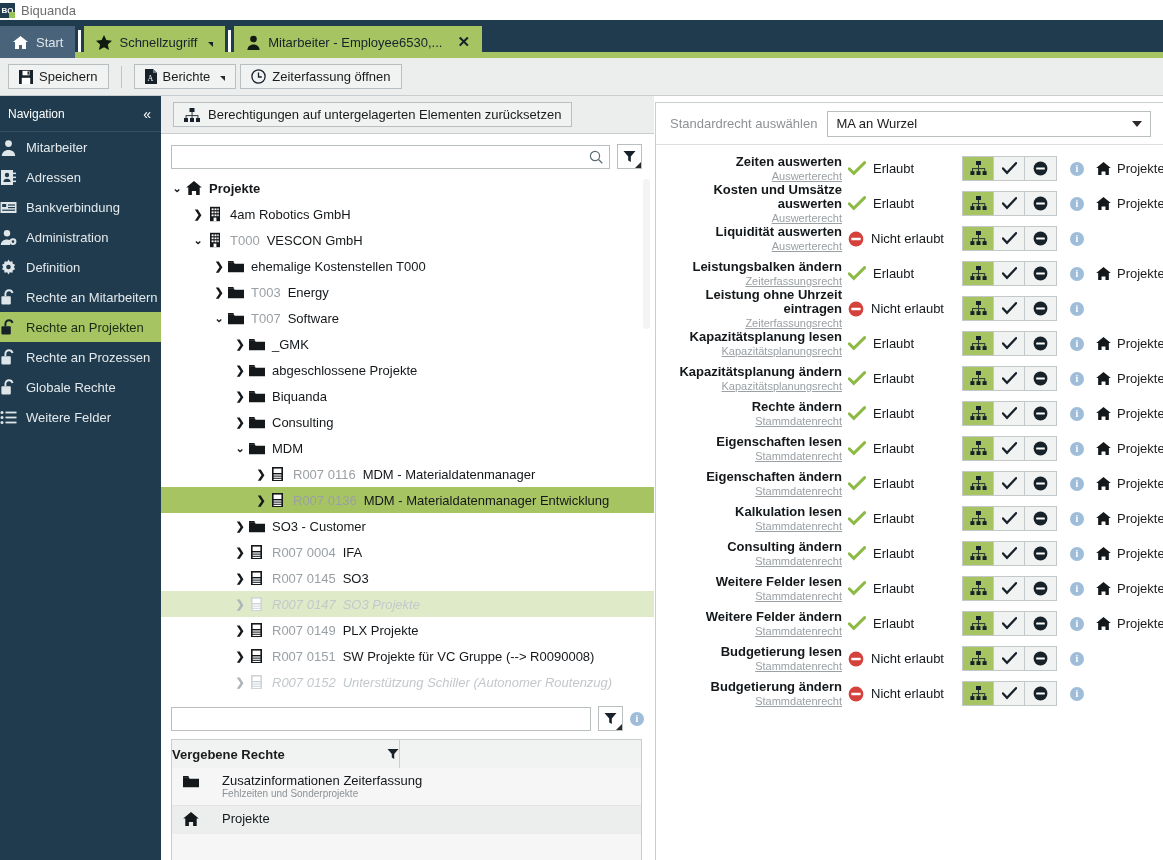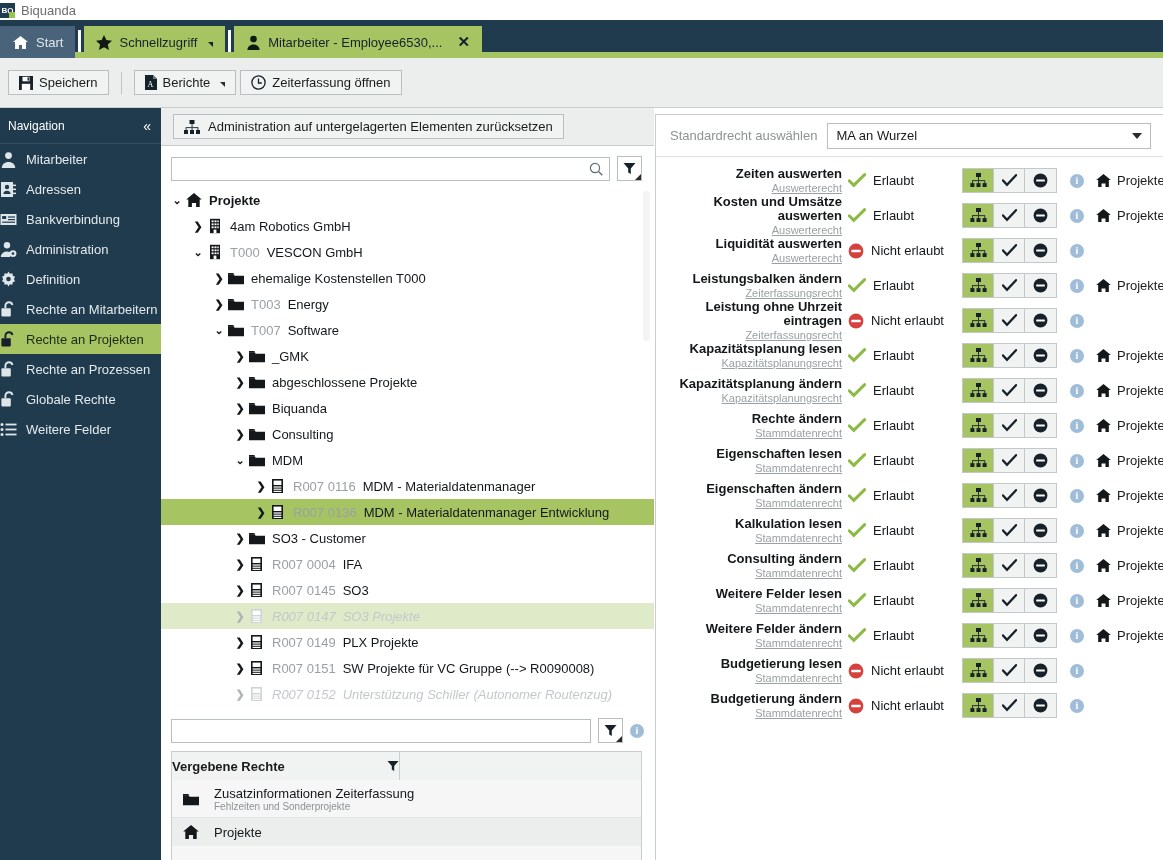--- a/index.html
+++ b/index.html
@@ -46,21 +46,21 @@
   }
   .tabclose { font-size:15px; font-weight:bold; margin-left:8px; color:#16212a; }
   #tabunderline {
     position:absolute; left:0; bottom:0; height:6px; width:100%;
     background:#a7c463;
   }
   .tab.dark, .tab.green { z-index:2; }
 
   
   #cmdbar {
-    height:50px; background:#eceeed; border-bottom:1px solid #c8cdd0;
+    height:38px; background:#eceeed; border-bottom:1px solid #c8cdd0;
     display:flex; align-items:center; padding:0 8px; gap:4px;
   }
   .cbtn {
     height:25px; background:#f1f2f2; border:1px solid #b9bec1;
     display:flex; align-items:center; gap:6px; padding:0 10px;
     font-size:13px; cursor:pointer; color:#1b1b1b;
   }
   .cdiv { width:1px; height:22px; background:#bfc4c7; margin:0 8px; }
   .cbtn .caret {
     width:0; height:0; border-left:5px solid transparent;
@@ -146,21 +146,21 @@
   
   #grid { margin:4px 12px 0 10px; border:1px solid #c8cdd0; background:#f6f6f6;
           flex:1; overflow:hidden; }
   #gridhead { display:flex; height:28px; background:#f1f2f2; }
   #gridhead .gh1 {
     width:228px; border-right:1px solid #c8cdd0; display:flex;
     align-items:center; justify-content:space-between; padding:0 0;
     font-weight:bold; font-size:13px; flex:none;
   }
   #gridhead .gh2 { flex:1; }
-  .grow { display:flex; align-items:center; gap:8px; padding:5px 10px; height:38px; }
+  .grow { display:flex; align-items:flex-start; gap:16px; padding:5px 10px; height:38px; }
   .grow.r0 { background:#f6f6f6; border-bottom:1px solid #e2e4e5; }
   .grow.r1 { background:#eceeed; height:28px; }
   .gtexts { display:flex; flex-direction:column; justify-content:center; }
   .gt1 { font-size:13px; color:#14181b; }
   .gt2 { font-size:10px; color:#8d9296; }
 
   
   #right { flex:1; padding:6px 8px 6px 0; }
   #rpanel { border:1px solid #c8cdd0; background:#ffffff; height:100%; }
   #stdrow {
@@ -408,21 +408,21 @@
               <rect x="7.6" y="4" width="0.9" height="3.2" fill="#16212a"></rect>
               <rect x="1.6" y="7.2" width="12.8" height="0.9" fill="#16212a"></rect>
               <rect x="1.6" y="8.1" width="0.9" height="2" fill="#16212a"></rect>
               <rect x="7.6" y="8.1" width="0.9" height="2" fill="#16212a"></rect>
               <rect x="13.5" y="8.1" width="0.9" height="2" fill="#16212a"></rect>
               <rect x="0" y="10" width="4" height="4" fill="#16212a"></rect>
               <rect x="6" y="10" width="4" height="4" fill="#16212a"></rect>
               <rect x="12" y="10" width="4" height="4" fill="#16212a"></rect>
             </svg>
         </span>
-        <span>Administration auf untergelagerten Elementen zurücksetzen</span>
+        <span>Berechtigungen auf untergelagerten Elementen zurücksetzen</span>
       </div>
     </div>
 
     <div id="searchrow">
       <div class="sinput">
         <input type="text" value="" placeholder="" style="">
         <span>
           <svg width="14" height="14" viewBox="0 0 14 14">
               <circle cx="6" cy="6" r="4.6" fill="none" stroke="#5e6b73" stroke-width="1.2"></circle>
               <path d="M9.5 9.5l3.8 3.8" stroke="#5e6b73" stroke-width="1.3" fill="none"></path>

